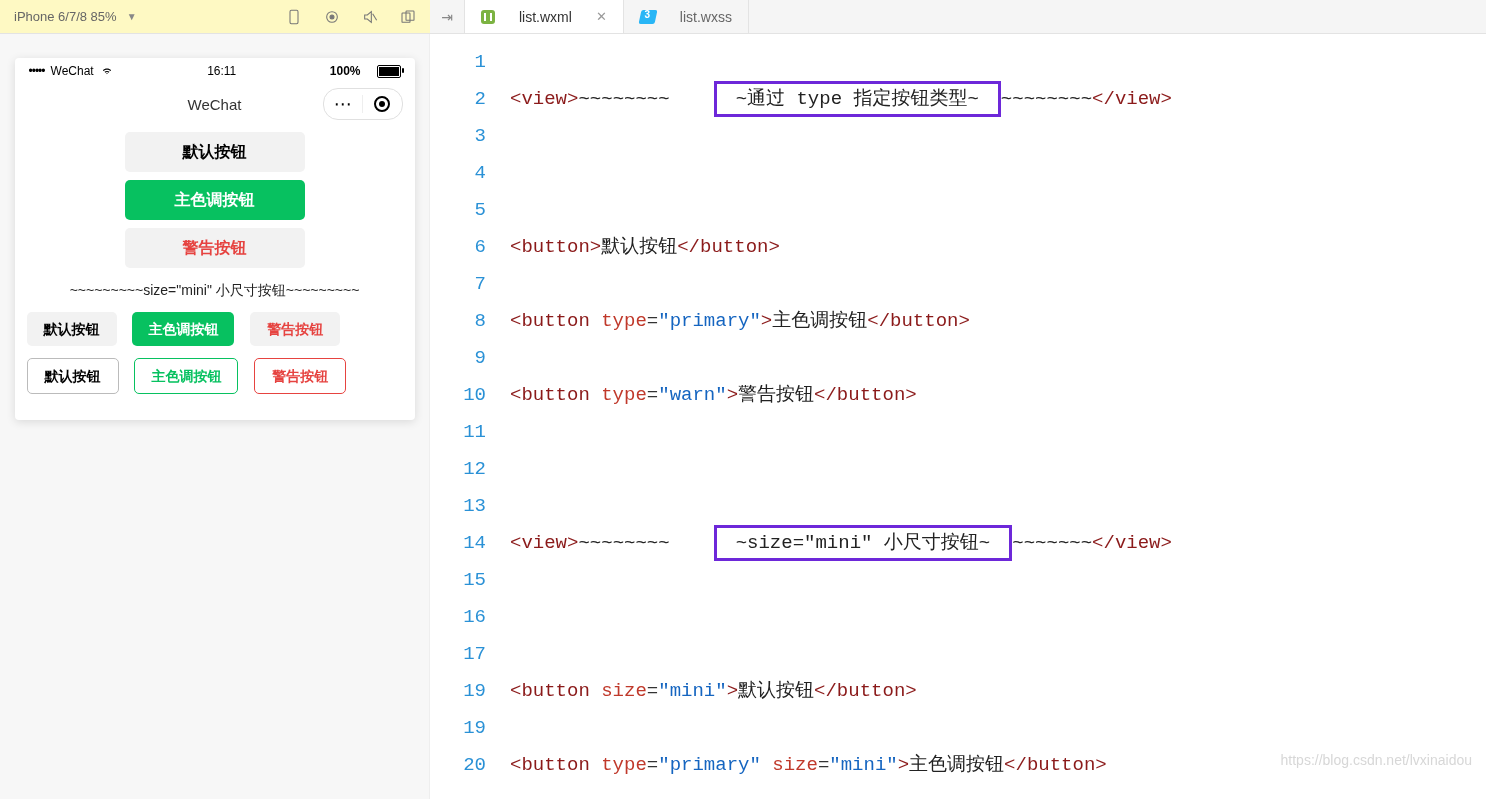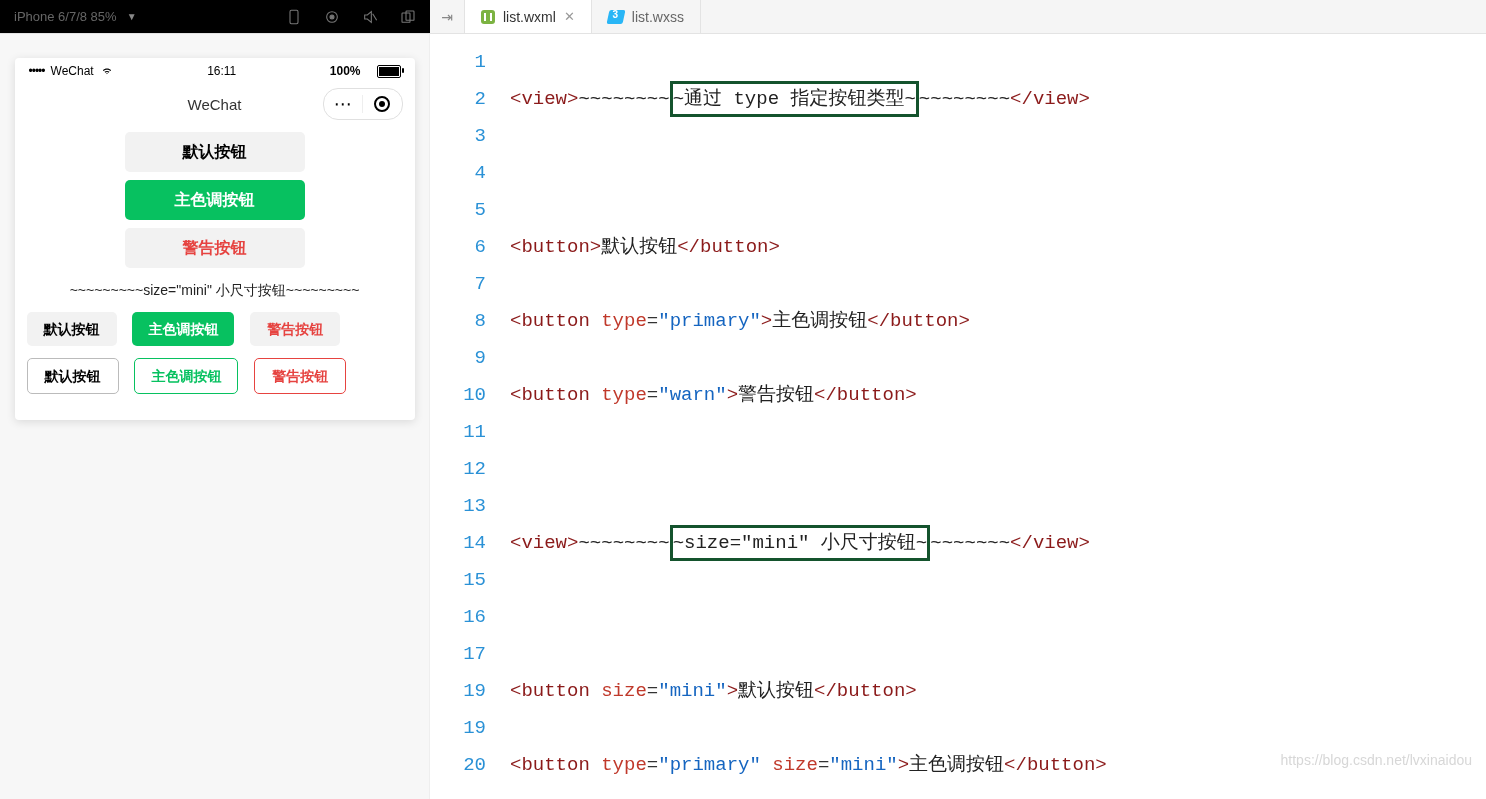--- a/index.html
+++ b/index.html
@@ -1,28 +1,28 @@
 <!DOCTYPE html>
 <html><head>
 <meta charset="utf-8">
 <style>
 html,body{margin:0;padding:0;font-family:"Segoe UI","Microsoft YaHei",sans-serif;background:#fff;color:#333;font-size:14px;}
 .app{display:flex;flex-direction:column;width:1486px;height:799px;box-sizing:border-box;overflow:hidden;position:relative;}
 
 .top{display:flex;align-items:stretch;height:34px;}
-.device-bar{display:flex;align-items:center;gap:10px;padding:0 14px;color:#555;background:#000000;border-bottom:1px solid #e3e3e3;width:430px;box-sizing:border-box;}
+.device-bar{display:flex;align-items:center;gap:10px;padding:0 14px;color:#555;background:#fef9c3;border-bottom:1px solid #e3e3e3;width:430px;box-sizing:border-box;}
 .device-bar .dev{font-size:13px;color:#666;}
 .device-bar .dd{font-size:10px;color:#888;}
 .tb-icons{margin-left:auto;display:flex;gap:22px;color:#888;}
 .tb-ico{width:16px;height:16px;display:flex;align-items:center;justify-content:center;}
 .tb-ico svg{width:16px;height:16px;stroke:#777;fill:none;stroke-width:1.6;}
 
 .tabs-bar{flex:1;display:flex;align-items:stretch;border-bottom:1px solid #e3e3e3;background:#f5f5f5;}
 .side-toggle{width:34px;display:flex;align-items:center;justify-content:center;color:#888;border-right:1px solid #e3e3e3;}
-.tab{display:flex;align-items:center;gap:8px;padding:8px 16px;font-size:14px;color:#666;border-right:1px solid #e3e3e3;cursor:pointer;}
+.tab{display:flex;align-items:center;gap:24px;padding:8px 16px;font-size:14px;color:#666;border-right:1px solid #e3e3e3;cursor:pointer;}
 .tab.active{background:#fff;color:#333;}
 .tab .close{color:#999;font-size:13px;}
 .ico-wxml{width:14px;height:14px;background:#7cb342;border-radius:3px;position:relative;}
 .ico-wxml:before{content:"";position:absolute;inset:3px 3px 3px 3px;border-left:2px solid #fff;border-right:2px solid #fff;}
 .ico-wxss{width:16px;height:14px;background:#29b6f6;border-radius:2px 2px 2px 2px;transform:skewX(-12deg);position:relative;}
 .ico-wxss:after{content:"3";position:absolute;left:4px;top:-1px;color:#fff;font-size:10px;font-weight:bold;transform:skewX(12deg);}
 
 .main{flex:1;display:flex;min-height:0;}
 .sim-col{width:430px;background:#f7f7f7;border-right:1px solid #eee;box-sizing:border-box;padding:24px 10px;}
 .phone{width:400px;margin:0 auto 0;background:#fff;box-shadow:0 2px 10px rgba(0,0,0,0.12);border-radius:4px;overflow:hidden;}
@@ -52,21 +52,21 @@
 .wx-btn.plain.warn{border-color:#e64340;color:#e64340;background:#fff;}
 
 .editor{flex:1;display:flex;font-family:Consolas,"Courier New",monospace;font-size:19px;line-height:37px;background:#fff;min-width:0;position:relative;}
 .gutter{width:56px;text-align:right;color:#2a91d6;padding:10px 14px 0 0;user-select:none;}
 .code{flex:1;padding:10px 0 0 10px;white-space:pre;color:#333;overflow:hidden;}
 .tag{color:#8b1a1a;}  
 .attr-name{color:#c0392b;}
 .val{color:#1565c0;}
 .txt{color:#222;}
 .line{height:37px;}
-.hl{border:3px solid #14532d;display:inline-block;padding:0 0;line-height:30px;}
+.hl{border:3px solid #6d28d9;display:inline-block;padding:0 19px;line-height:30px;margin-left:44px;}
 .watermark{position:absolute;right:14px;bottom:20px;color:#d7d7d7;font-size:14px;font-family:sans-serif;}
 </style>
 </head>
 <body>
 
 <div class="app">
   <div class="top">
 
     <div class="device-bar">
       <span class="dev">iPhone 6/7/8 85%</span>

